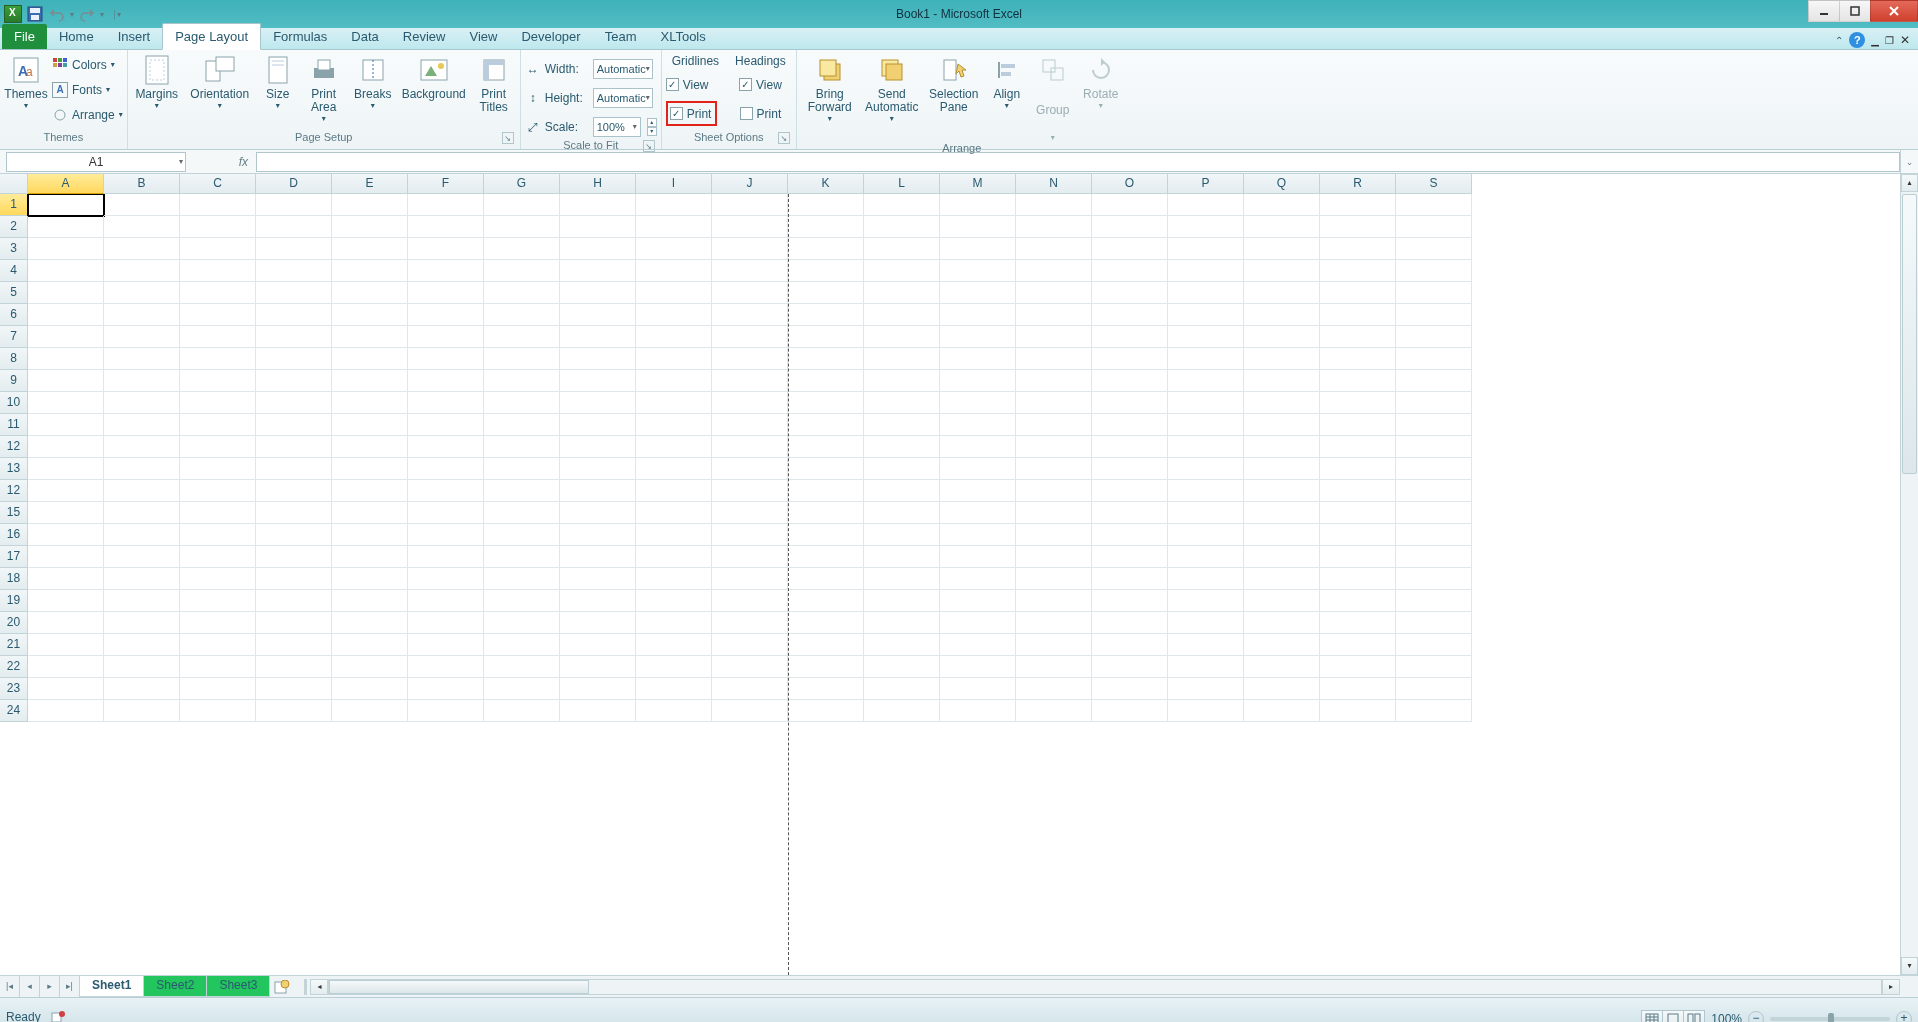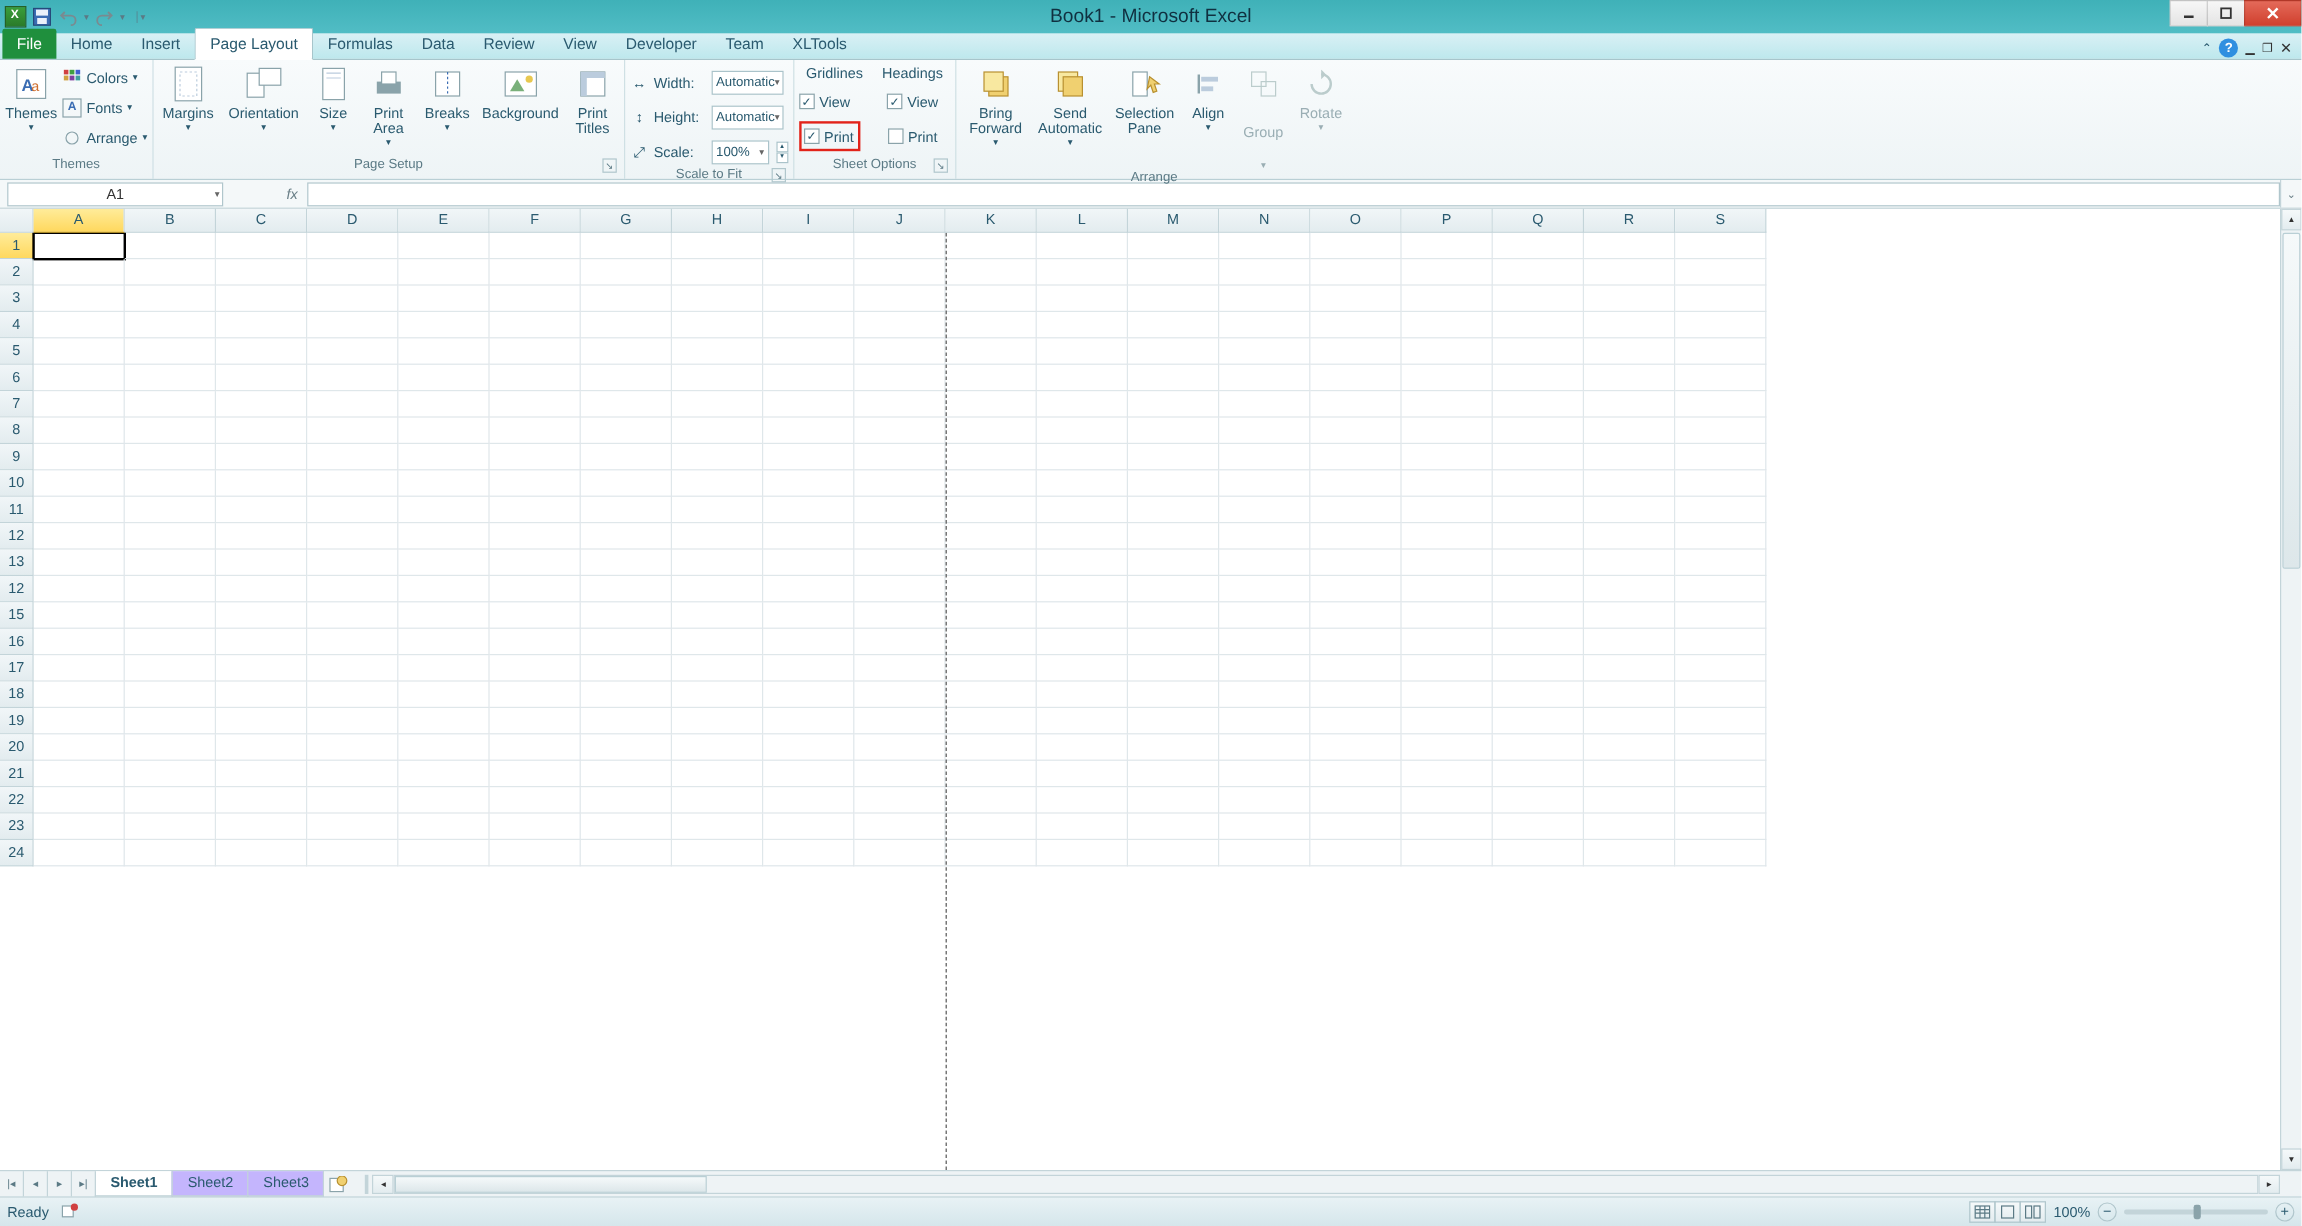--- a/index.html
+++ b/index.html
@@ -3,21 +3,21 @@
 <meta charset="utf-8">
 <style>
 * { margin: 0; padding: 0; box-sizing: border-box; font-family: "Segoe UI", Tahoma, sans-serif; }
 body { width: 1918px; height: 1022px; overflow: hidden; background: #fff; font-size: 12px; color: #333; display: flex; flex-direction: column; }
 .titlebar { height: 28px; background: linear-gradient(#3fb1b8, #51bdc5); display: flex; align-items: center; position: relative; }
 .qat { display: flex; align-items: center; gap: 4px; padding-left: 4px; }
 .qat-ico { width: 18px; height: 18px; display: flex; align-items: center; justify-content: center; }
 .excel-logo { width: 18px; height: 18px; background: linear-gradient(#3a9e3a,#2a7a2a); border: 1px solid #256025; position: relative; }
 .excel-logo::after { content: "X"; color: #fff; font-size: 10px; font-weight: bold; position: absolute; top: 1px; left: 4px; }
 .disk-ico { width: 16px; height: 16px; }
-.title-text { position: absolute; left: 50%; transform: translateX(-50%); color: #103040; font-size: 16px; }
+.title-text { position: absolute; left: 50%; transform: translateX(-50%); color: #103040; font-size: 12px; }
 .win-controls { margin-left: auto; display: flex; height: 100%; }
 .win-btn { width: 32px; height: 22px; display: flex; align-items: center; justify-content: center; border: 1px solid rgba(0,0,0,.15); background: linear-gradient(#f7f7f7,#e4e4e4); margin-left: -1px; }
 .win-btn.close { background: linear-gradient(#e46a5a,#d0402e); width: 48px; }
 .win-btn svg { width: 12px; height: 12px; }
 .tabstrip { height: 22px; background: linear-gradient(#d9f0f5,#bde8ed); display: flex; align-items: flex-end; padding-left: 2px; border-bottom: 1px solid #a7c5cb; position: relative; }
 .tab { padding: 5px 12px 5px; font-size: 13px; color: #2a5a6f; cursor: pointer; }
 .tab.file { background: #1f8f3d; color: #fff; border-radius: 2px 2px 0 0; }
 .tab.active { background: #fff; border: 1px solid #a7c5cb; border-bottom: 1px solid #fff; border-radius: 2px 2px 0 0; margin-bottom: -1px; }
 .tab-right { position: absolute; right: 8px; top: 4px; display: flex; gap: 6px; align-items: center; }
 .help-ico { width: 16px; height: 16px; border-radius: 50%; background: #2f8fe0; color: #fff; display: flex; align-items: center; justify-content: center; font-size: 11px; font-weight: bold; }
@@ -59,28 +59,28 @@
 .row-hdr.sel { background: linear-gradient(#ffec9a,#ffd85e); border-right: 1px solid #d7a200; }
 .cell { width: 76px; border-right: 1px solid #dfe7ea; border-bottom: 1px solid #dfe7ea; }
 .cell.active { outline: 2px solid #000; outline-offset: -1px; }
 .page-break { position: absolute; top: 0; bottom: 0; left: 788px; border-right: 1px dashed #555; pointer-events: none; }
 .vscroll { width: 18px; background: #eef3f5; border-left: 1px solid #c3d4d9; display: flex; flex-direction: column; }
 .scroll-btn { height: 18px; background: linear-gradient(#f5f9fa,#e3ecef); border: 1px solid #c3d4d9; text-align: center; font-size: 8px; line-height: 16px; }
 .thumb-v { height: 280px; margin: 1px; background: linear-gradient(#f5f9fa,#dde7ea); border: 1px solid #b9cfd5; border-radius: 2px; margin-top: 2px; }
 .sheet-tabs-row { height: 22px; display: flex; border-top: 1px solid #c3d4d9; background: #eef3f5; }
 .tab-nav { display: flex; }
 .tab-nav div { width: 20px; text-align: center; border-right: 1px solid #c3d4d9; font-size: 9px; line-height: 21px; color: #5b7a85; }
-.sheet-tab { padding: 2px 12px; background: #c4b5fd; border: 1px solid #c3d4d9; border-top: none; font-size: 12px; color: #2a5a6f; margin-left: -1px; }
+.sheet-tab { padding: 2px 12px; background: #22c55e; border: 1px solid #c3d4d9; border-top: none; font-size: 12px; color: #2a5a6f; margin-left: -1px; }
 .sheet-tab.active { background: #fff; font-weight: bold; }
 .new-sheet { width: 24px; display: flex; align-items: center; justify-content: center; }
 .hscroll { flex: 1; display: flex; align-items: center; margin-left: 10px; }
 .hscroll .track { flex: 1; height: 16px; background: #eef3f5; border: 1px solid #c3d4d9; position: relative; }
 .hscroll .thumb-h { position: absolute; left: 0; width: 260px; top: 0; bottom: 0; background: linear-gradient(#f5f9fa,#dde7ea); border: 1px solid #b9cfd5; }
 .hscroll .btn { width: 18px; height: 16px; background: linear-gradient(#f5f9fa,#e3ecef); border: 1px solid #c3d4d9; text-align: center; font-size: 8px; line-height: 14px; }
-.statusbar { height: 24px; background: linear-gradient(#e8f2f5,#d5e6eb); border-top: 1px solid #b9cfd5; display: flex; align-items: center; padding: 12px 6px; font-size: 12px; color: #2a5a6f; }
+.statusbar { height: 24px; background: linear-gradient(#e8f2f5,#d5e6eb); border-top: 1px solid #b9cfd5; display: flex; align-items: flex-start; padding: 12px 6px; font-size: 12px; color: #2a5a6f; }
 .status-right { margin-left: auto; display: flex; align-items: center; gap: 6px; }
 .view-btns { display: flex; }
 .view-btn { width: 22px; height: 18px; border: 1px solid #b0c6cc; background: linear-gradient(#f5f9fa,#e3ecef); margin-left: -1px; display: flex; align-items: center; justify-content: center; }
 .zoom-slider { width: 120px; height: 4px; background: #c3d4d9; position: relative; border-radius: 2px; }
 .zoom-slider .thumb { position: absolute; left: 58px; top: -4px; width: 6px; height: 12px; background: #8aa3aa; border-radius: 2px; }
 .zoom-btn { width: 16px; height: 16px; border: 1px solid #b0c6cc; border-radius: 8px; text-align: center; line-height: 12px; font-size: 12px; }
 </style>
 </head>
 <body>
 

